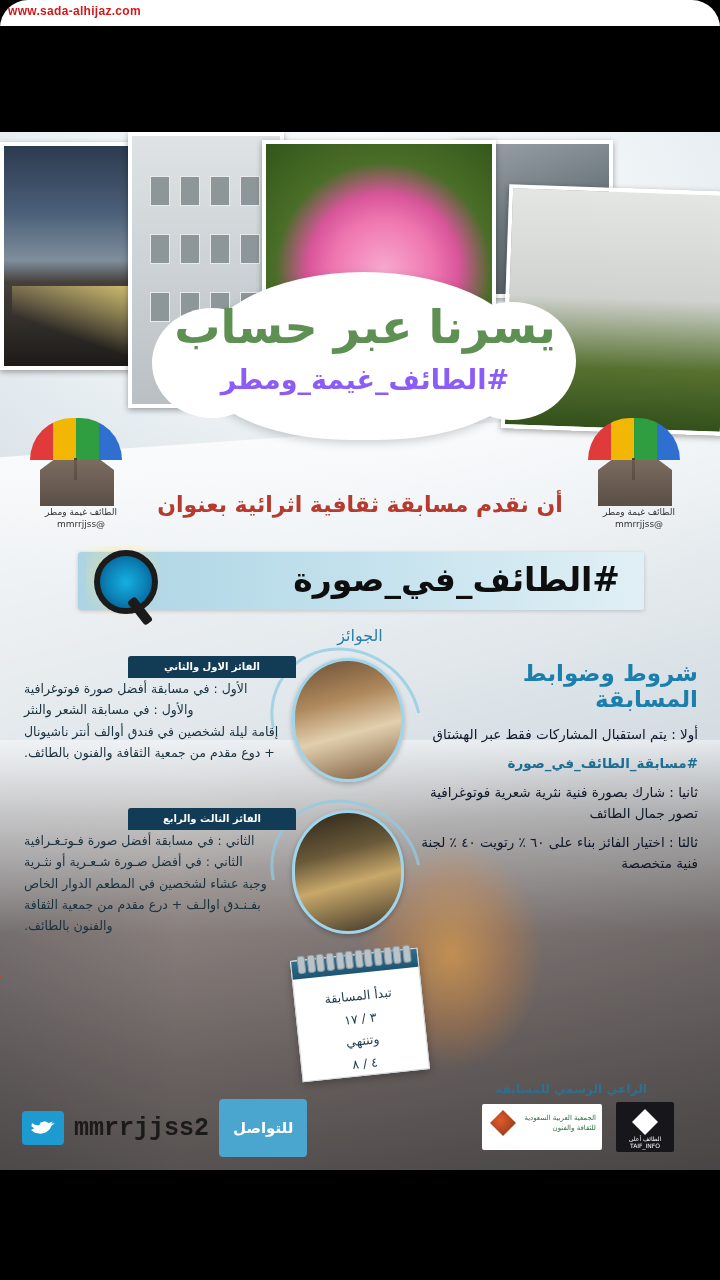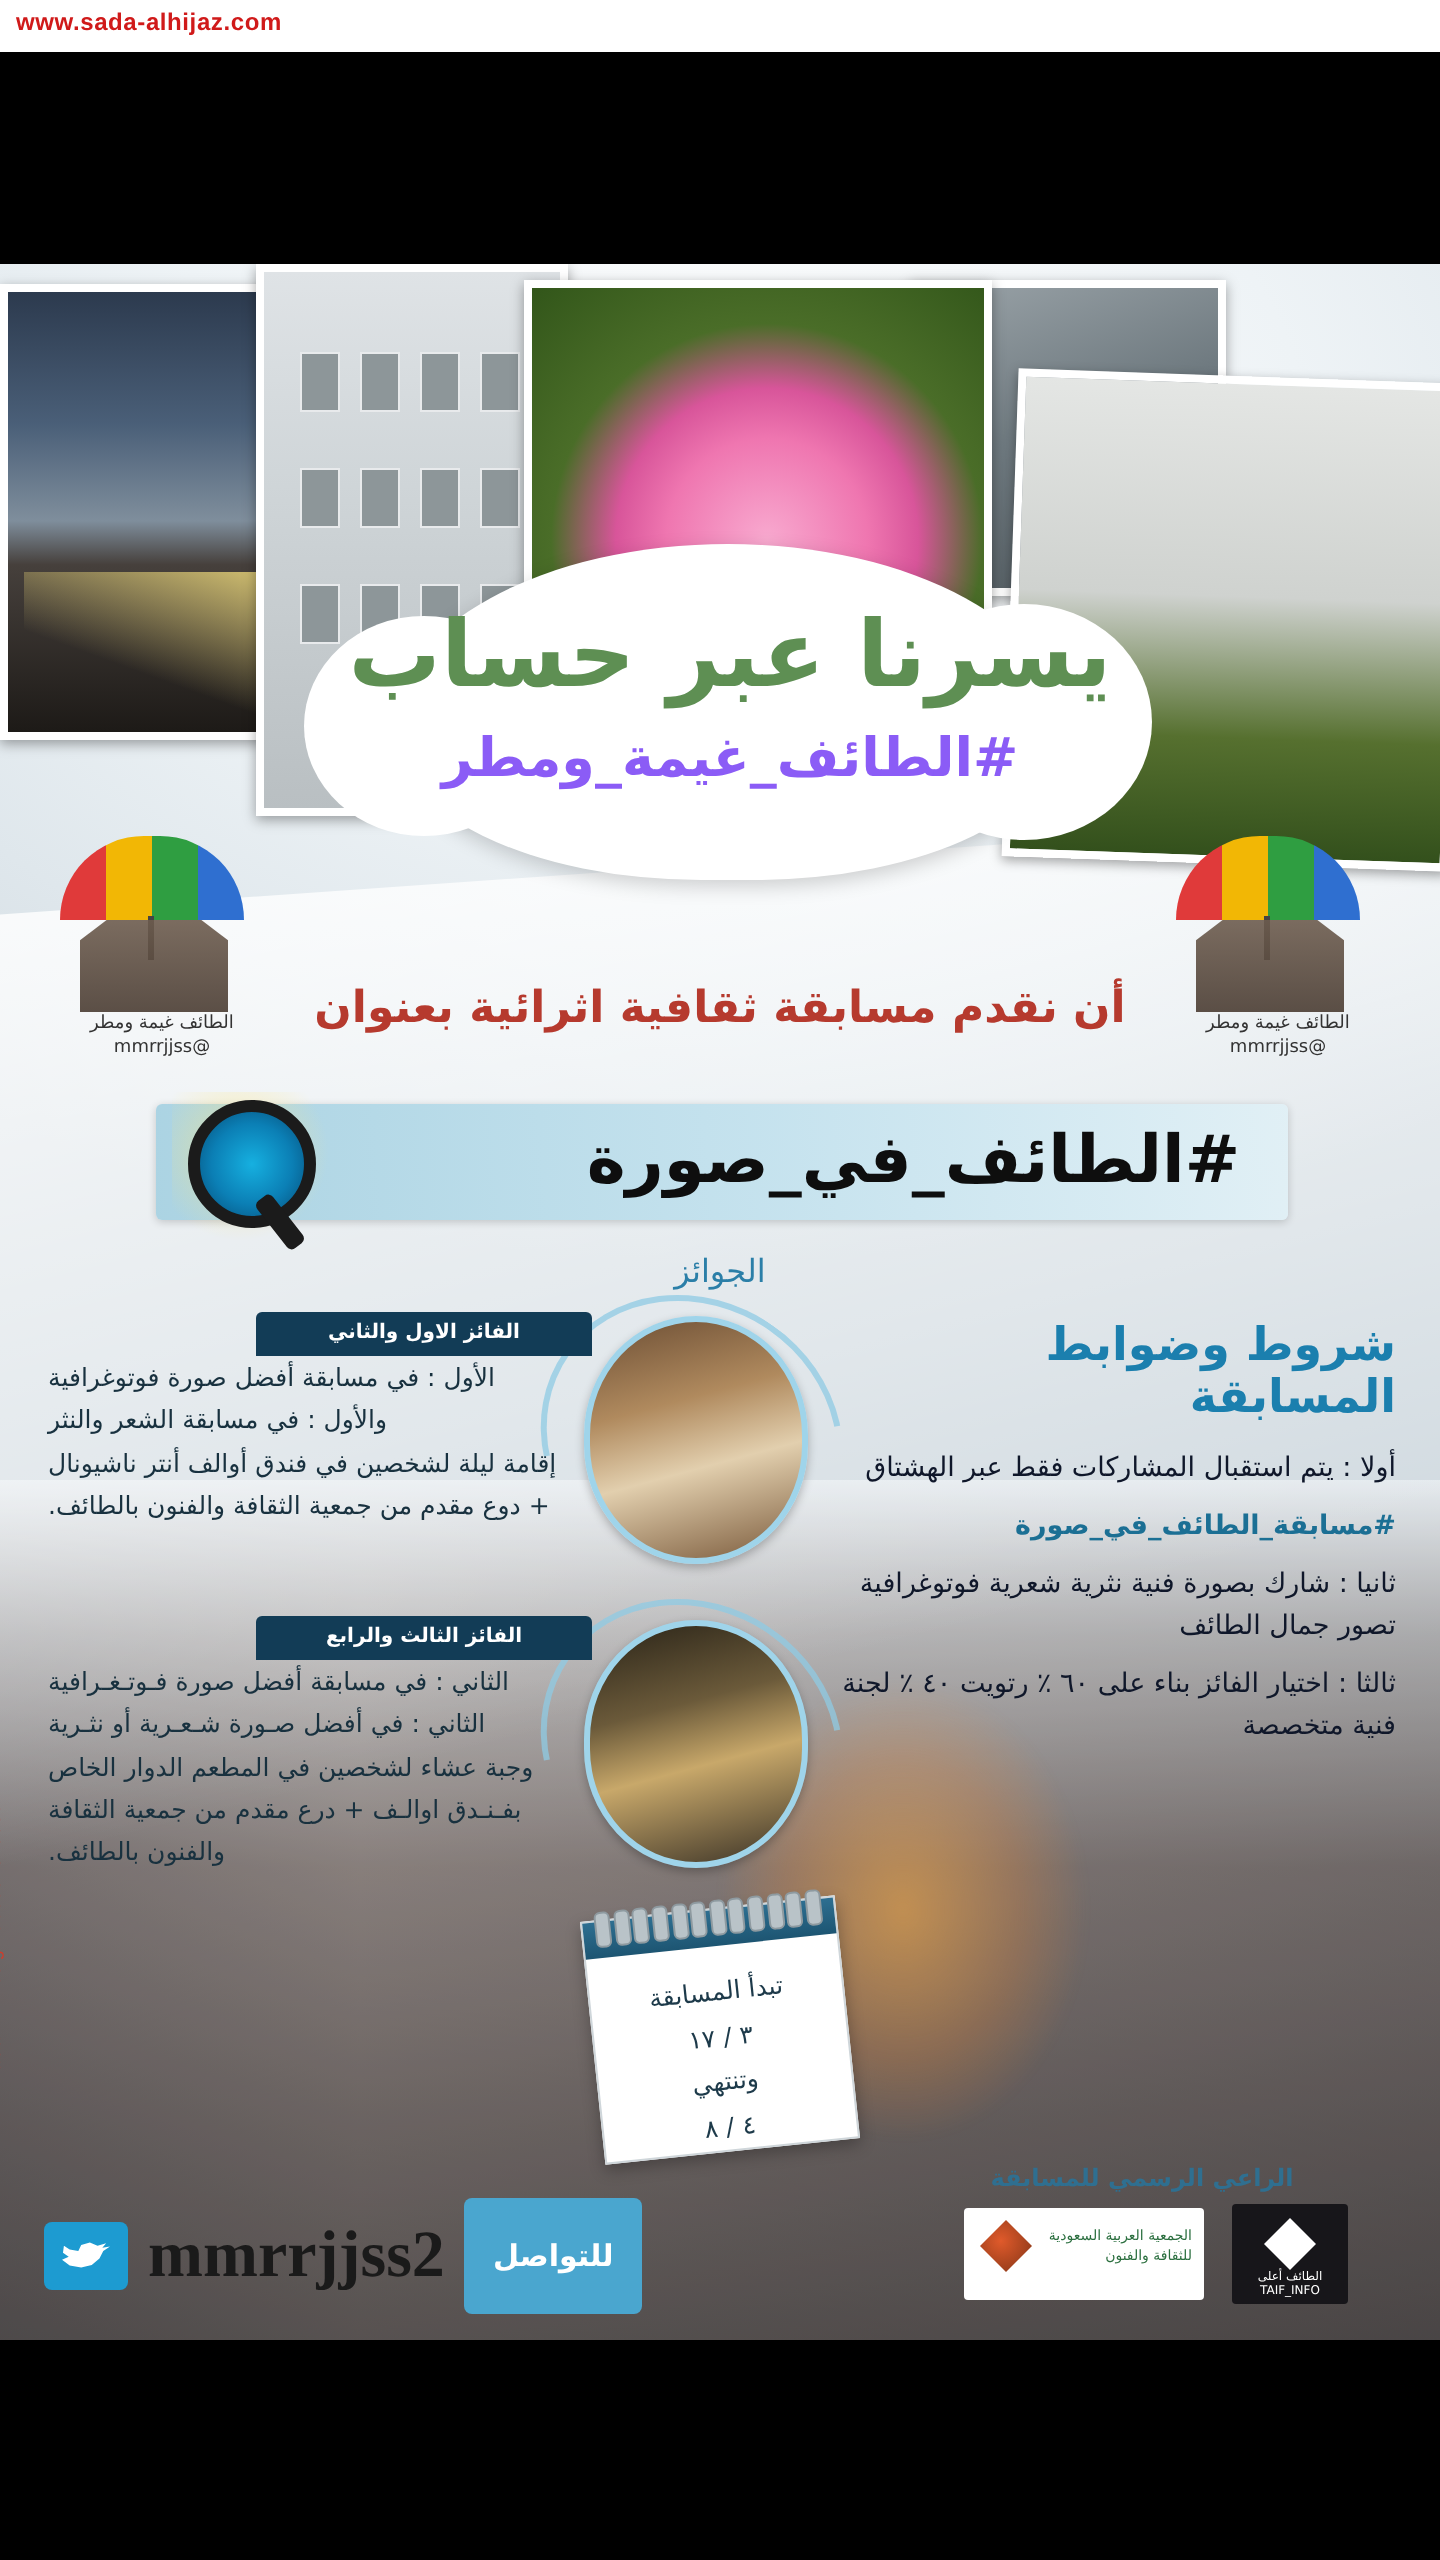--- a/index.html
+++ b/index.html
@@ -9,20 +9,21 @@
   }
   body {
     font-family: "DejaVu Sans", "Liberation Sans", sans-serif;
   }
   .page {
     position: relative;
     width: 720px;
     height: 1280px;
     overflow: hidden;
     background: #000;
+    border-radius: 28px;
   }
 
   
   .topbar {
     position: absolute;
     top: 0; left: 0;
     width: 720px;
     height: 26px;
     background: #ffffff;
     z-index: 40;
@@ -506,24 +507,24 @@
   }
   .tw-icon:after {
     content: "";
     position: absolute;
     left: 9px; top: 9px;
     width: 24px; height: 16px;
     background: #ffffff;
     clip-path: polygon(0% 62%, 16% 80%, 40% 86%, 62% 78%, 78% 58%, 86% 34%, 100% 20%, 84% 24%, 92% 10%, 74% 18%, 58% 8%, 40% 16%, 34% 34%, 16% 30%, 4% 18%, 2% 40%, 14% 52%);
   }
   .handle {
-    font-size: 33px;
+    font-size: 25px;
     font-weight: bold;
     color: #1a1a1a;
-    font-family: Liberation Serif, serif;
+    font-family: Liberation Mono, monospace;
   }
   .contact-btn {
     background: #4aa6cf;
     color: #ffffff;
     font-size: 15px;
     font-weight: bold;
     padding: 20px 14px;
     border-radius: 4px;
     direction: rtl;
   }

